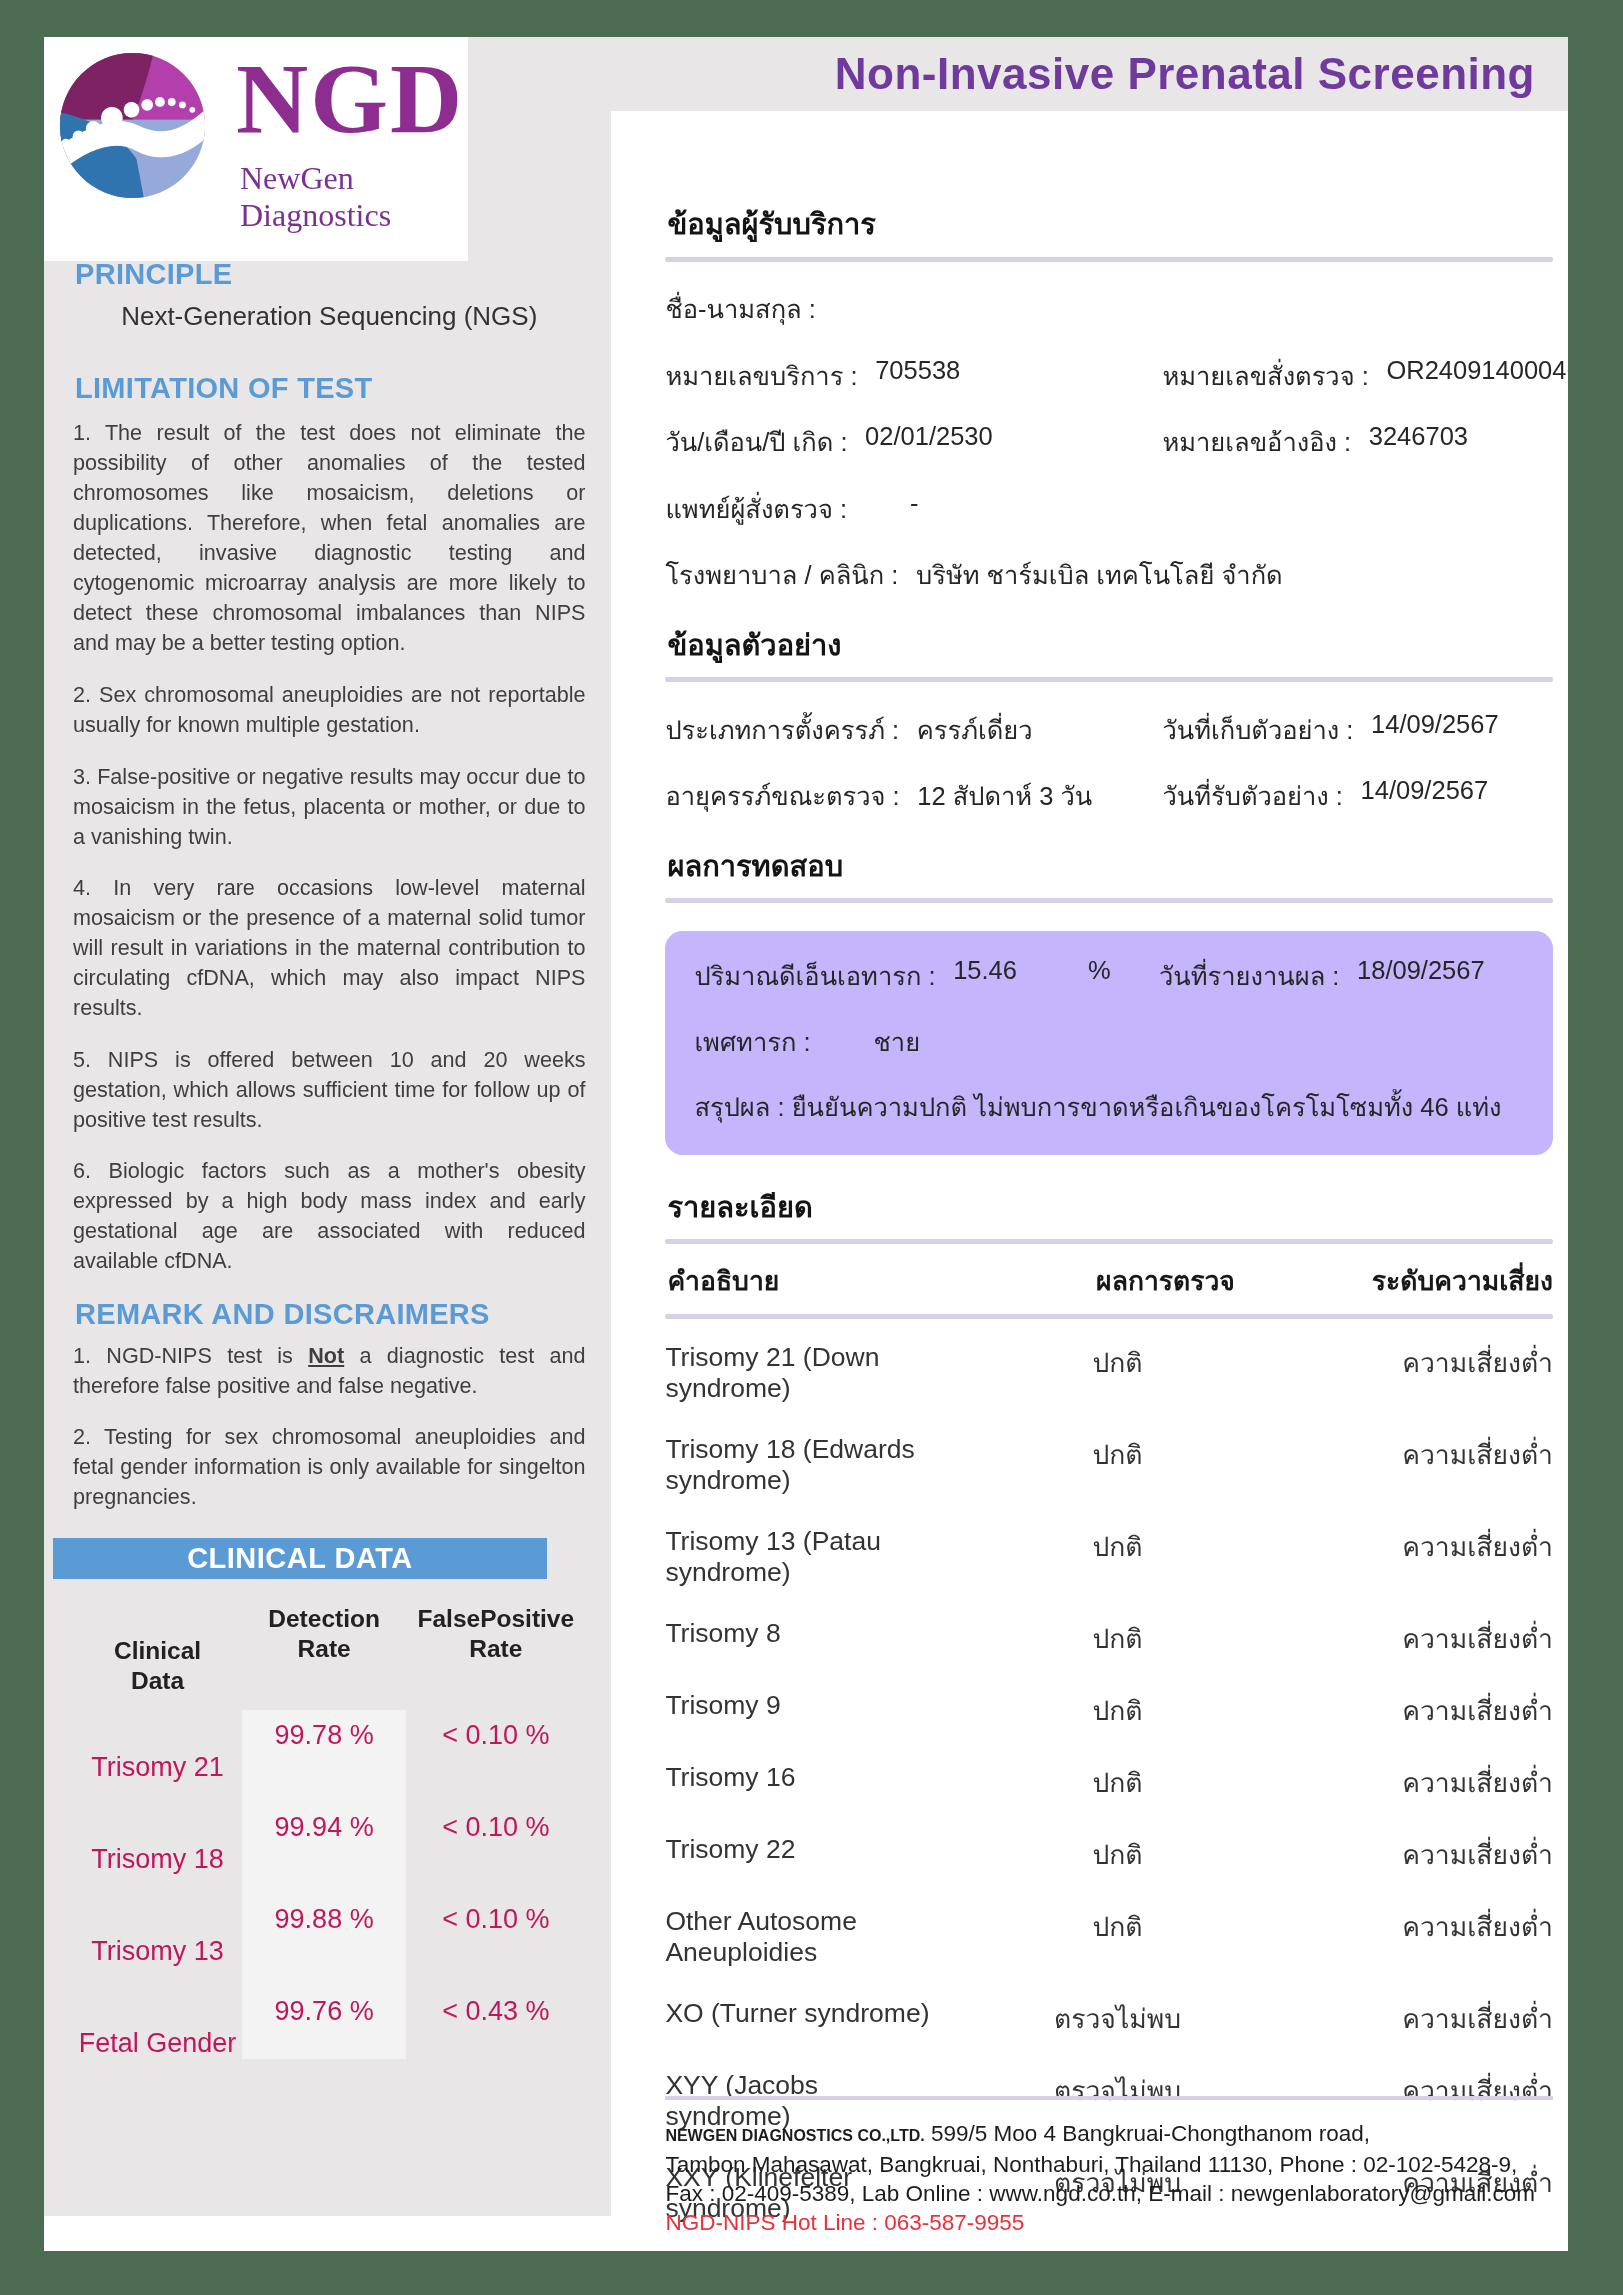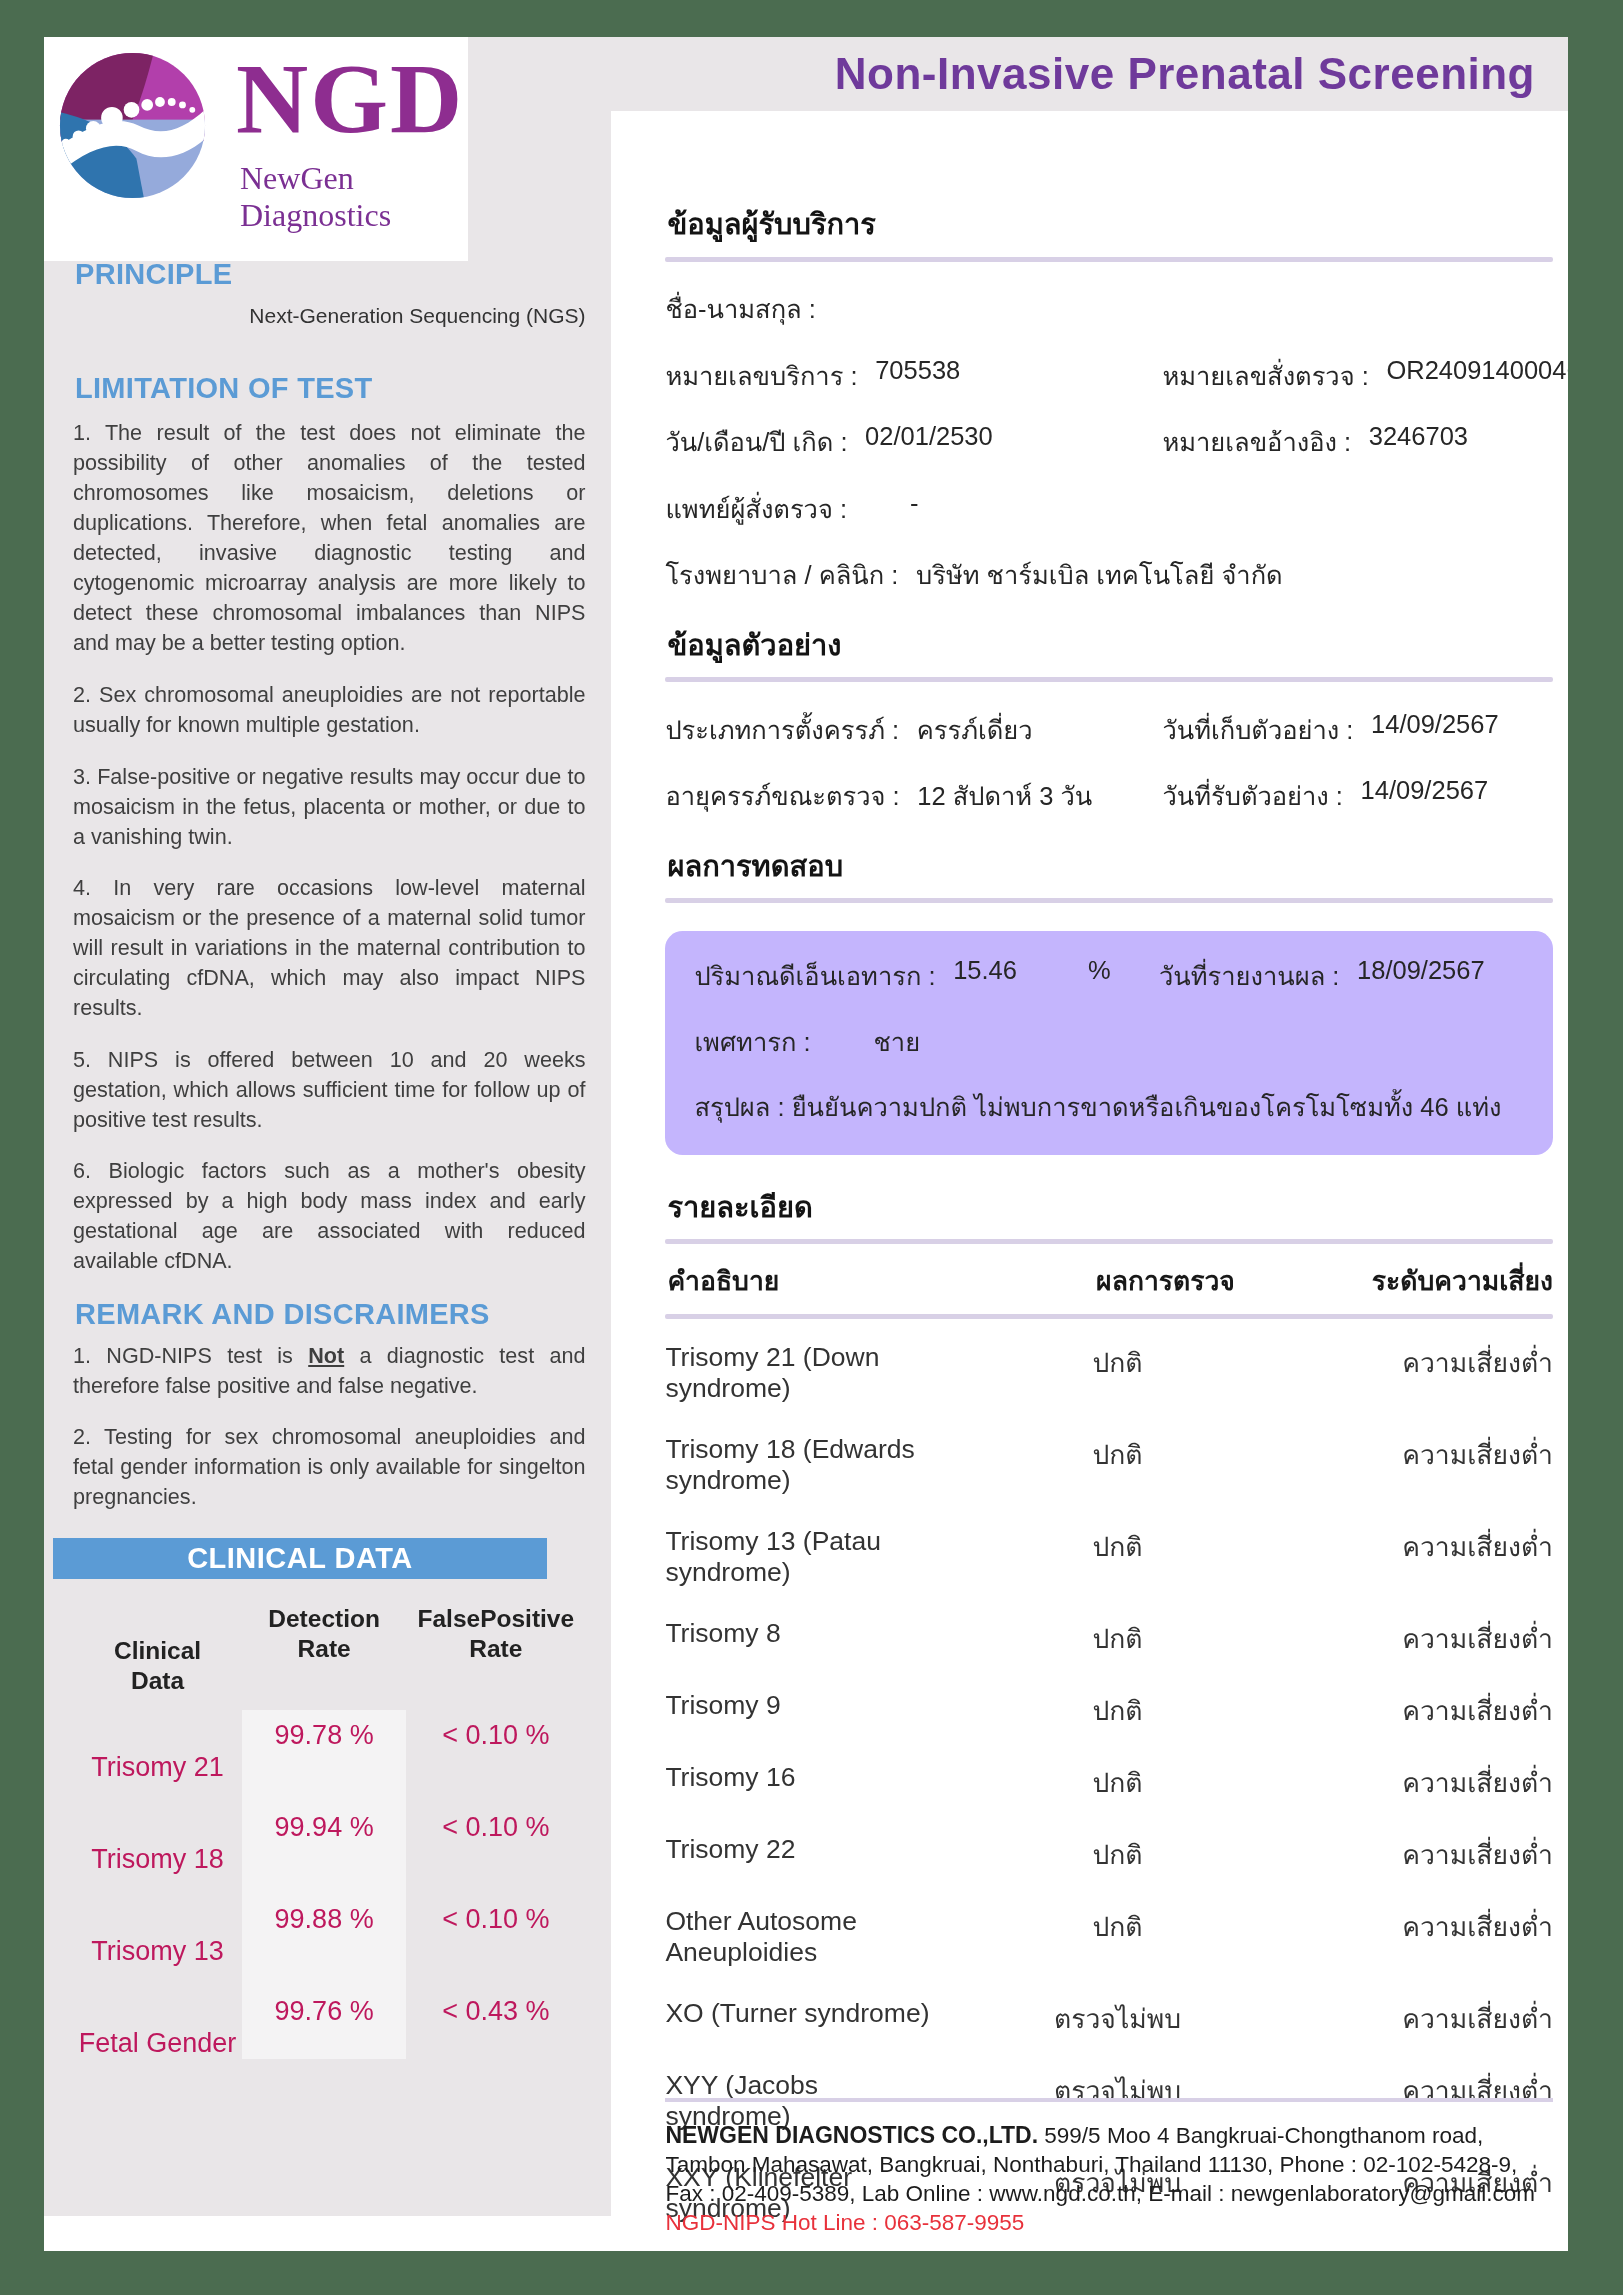--- a/index.html
+++ b/index.html
@@ -30,21 +30,21 @@
     background:#e9e6e8; overflow:hidden;
   }
   .side-inner { padding:221px 25.5px 0 29px; }
   .side-h {
     font-size:29px; font-weight:bold; color:#5b9bd5; margin:0 0 9.8px 2px; letter-spacing:0.3px;
   }
   .side-p {
     font-size:21.6px; line-height:30px; color:#3f3f3f;
     text-align:justify; margin:0 0 21.6px;
   }
-  .side-p.first { margin-bottom:41px; text-align:right; font-size:21px; color:#333; }
+  .side-p.first { margin-bottom:41px; text-align:center; font-size:26px; color:#333; }
   .gap-top { margin-top:13.7px; }
   .emph-not { font-weight:bold; text-decoration:underline; }
   
   .banner {
     background:#5b9bd5; color:#fff; font-weight:bold; font-size:29px;
     text-align:center; padding:4px 0; margin:25.5px 39px 25.5px -19.6px;
     letter-spacing:0.5px;
   }
   .ct-head { display:flex; font-weight:bold; font-size:24.5px; color:#222; line-height:30px; text-align:center; margin-bottom:23.5px; }
   .ct-c1 { width:33%;margin-top:32px; } .ct-c2 { width:32%; } .ct-c3 { width:35%; }
@@ -80,21 +80,21 @@
   
   .dhead { display:flex; font-size:26.5px; font-weight:bold; color:#181818; margin:0 0 11.8px 2px; }
   .drow { display:flex; font-size:26.5px; color:#333; margin-bottom:30px;gap:48px; }
   .dc1 { flex:1; }
   .dc2 { width:245px; text-align:center; }
   .dc3 { width:265px; text-align:right; }
   
   .footer { position:absolute; left:27.4px; right:43px; bottom:13.7px; }
   .f-rule { height:3.9px; background:#d8d0e6; margin-bottom:19.6px; }
   .f-line { font-size:22.5px; line-height:29px; color:#1c1c1c; }
-  .f-company { font-weight:bold; font-size:23px; }
+  .f-company { font-weight:bold; font-size:16px; }
   .f-hot { color:#e8313b; }
   
   .logobox {
     position:absolute; left:0; top:0; width:424px; height:224px;
     background:#ffffff;
   }
   .ngd-acronym {
     position:absolute; left:192px; top:3.9px;
     font-family:"Liberation Serif", serif; font-weight:bold;
     font-size:100px; color:#8e2d90; letter-spacing:2px;

